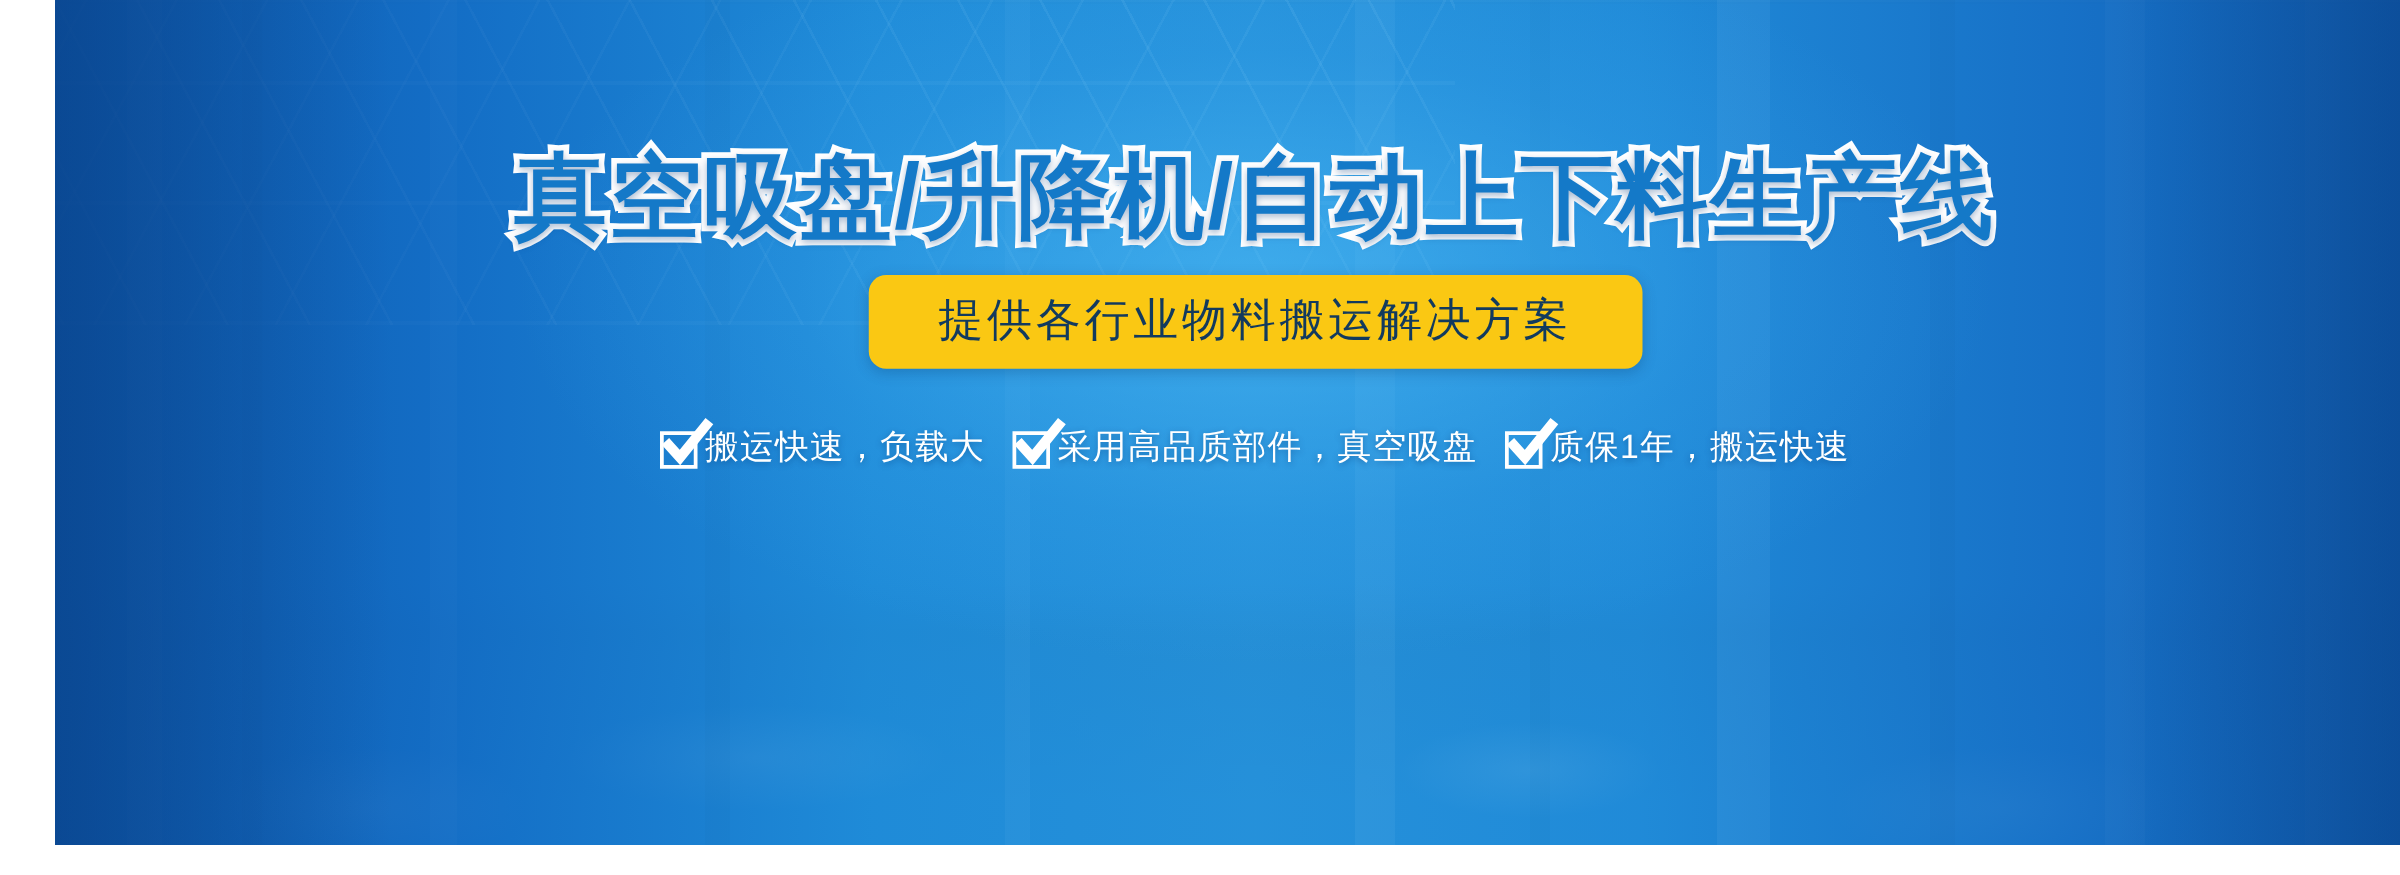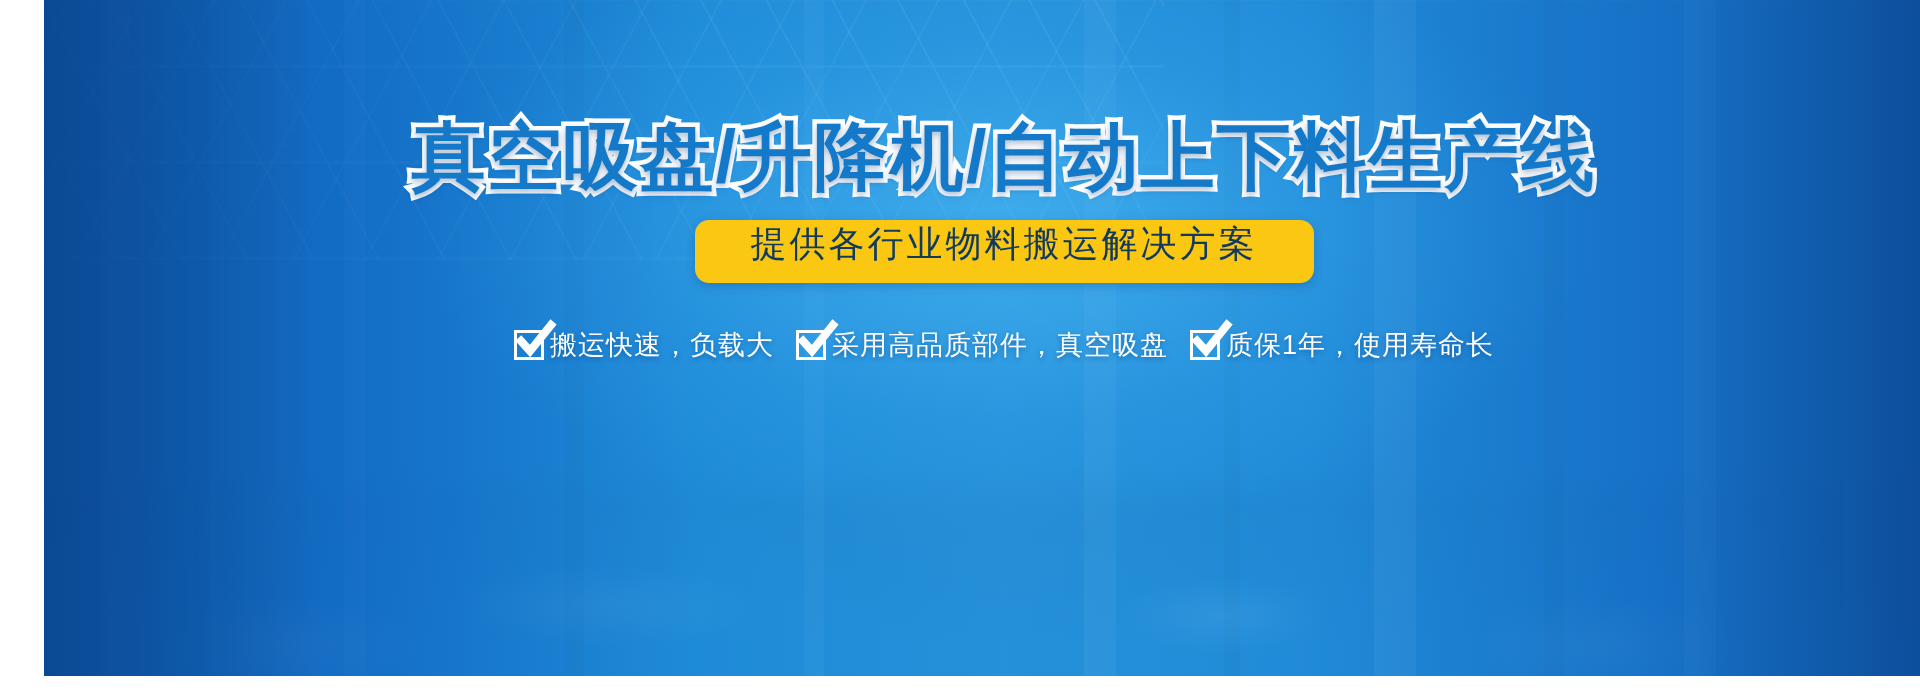--- a/index.html
+++ b/index.html
@@ -110,36 +110,36 @@
     white-space:nowrap;
   }
 
   .pill{
     margin-top:26px;
     background:#fac813;
     color:#123a5e;
     font-size:36px;
     letter-spacing:3px;
     font-weight:500;
-    padding:0 56px 14px;
+    padding:12px 56px 14px;
     border-radius:14px;
     white-space:nowrap;
     box-shadow:0 3px 10px rgba(3,48,100,.25);
   }
 
   .features{
     margin-top:44px;
     display:flex;
     align-items:center;
     gap:22px;
     white-space:nowrap;
   }
   .feature{
     display:flex;
-    align-items:center;
+    align-items:flex-end;
     gap:6px;
   }
   .check-box{
     position:relative;
     width:30px; height:30px;
     border:3px solid #ffffff;
     flex:0 0 auto;
   }
   .check-box svg{
     position:absolute;
@@ -194,18 +194,18 @@
         </span>
         <span class="feature-label">采用高品质部件，真空吸盘</span>
       </div>
 
       <div class="feature">
         <span class="check-box">
           <svg viewBox="0 0 40 40" aria-hidden="true">
             <path d="M6 20 L15 30 L36 4" fill="none" stroke="#ffffff" stroke-width="8" stroke-linecap="square" stroke-linejoin="miter"></path>
           </svg>
         </span>
-        <span class="feature-label">质保1年，使用寿命长</span>
+        <span class="feature-label">质保1年，搬运快速</span>
       </div>
 
     </div>
   </div>
 </div>
 
 </body></html>

